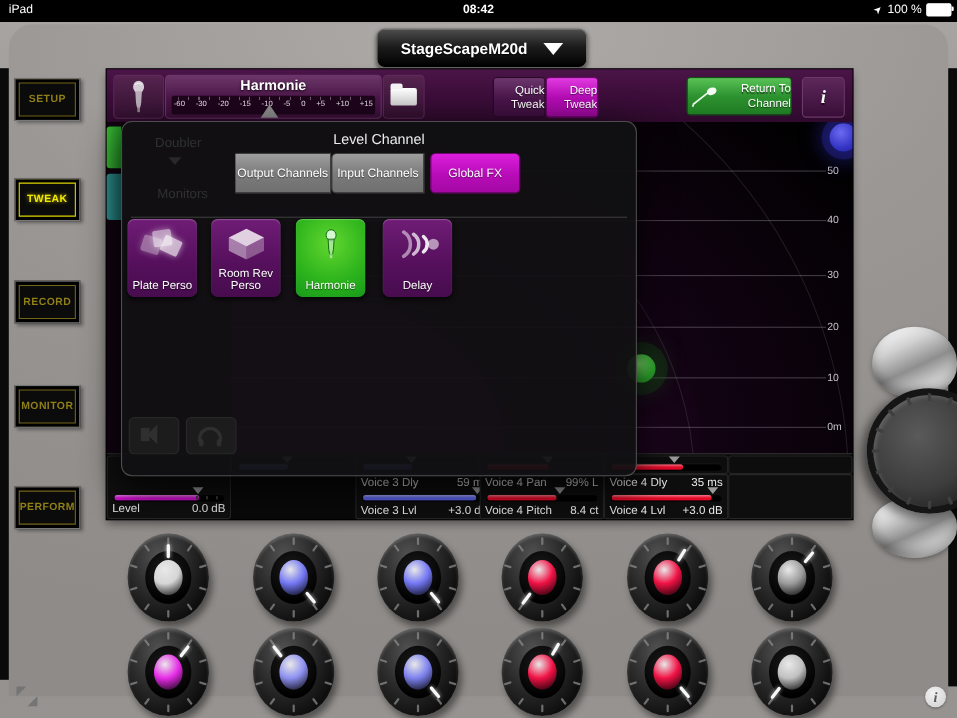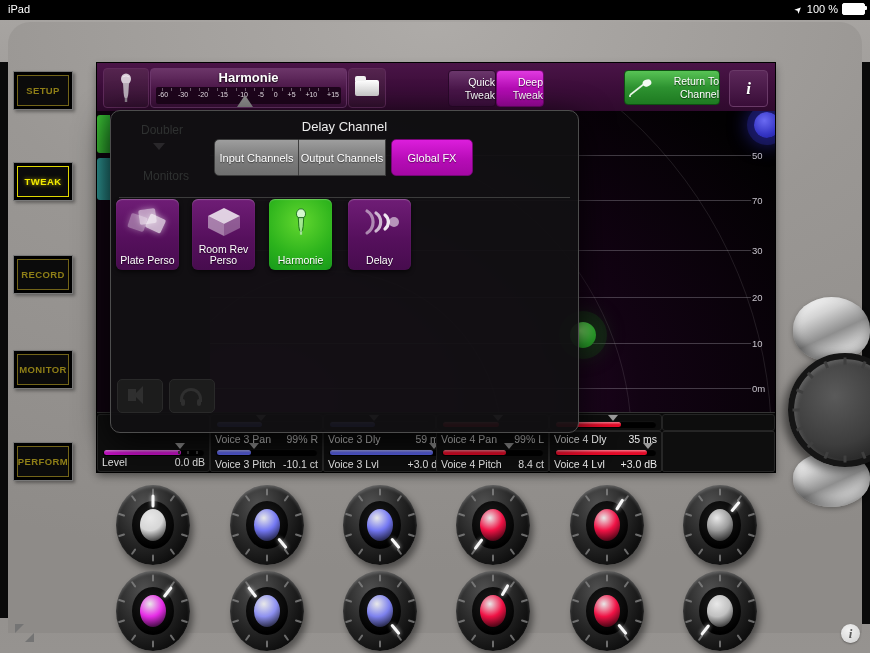--- a/index.html
+++ b/index.html
@@ -159,32 +159,37 @@
      font-family:"Liberation Serif",serif;font-style:italic;font-weight:bold;font-size:13px;
      display:flex;align-items:center;justify-content:center;box-shadow:0 1px 2px rgba(0,0,0,.35);}
 </style>
 </head>
 <body>
 
 <div id="screen">
 
   <div class="abs" id="statusbar">
     <span class="sb-left">iPad</span>
+    <span class="sb-time">08:42</span>
     <span class="sb-right">
       <span class="nav-arrow">➤</span>
       <span>100 %</span>
       <span class="battery"></span>
     </span>
   </div>
 
   <div class="abs" id="device"></div>
   <div class="abs" id="device-panel"></div>
   <div class="abs edge-strip" id="edge-left"></div>
   <div class="abs edge-strip" id="edge-right"></div>
 
+  <div class="abs" id="title-dd">
+    <span class="dd-label">StageScapeM20d</span>
+    <span class="dd-caret"></span>
+  </div>
 
   <div id="sidebar">
       <div class="abs side-btn" style="top: 71px;">SETUP</div>
       <div class="abs side-btn active" style="top: 162px;">TWEAK</div>
       <div class="abs side-btn" style="top: 255px;">RECORD</div>
       <div class="abs side-btn" style="top: 350px;">MONITOR</div>
       <div class="abs side-btn" style="top: 442px;">PERFORM</div>
     </div>
 
   <div class="abs" id="app">
@@ -239,21 +244,21 @@
         <div class="abs" id="frag-teal"></div>
       </div>
       <div class="abs" id="radar">
         <div class="arc" style="width:340px;height:340px;left:-50px;top:160px;"></div>
         <div class="arc" style="width:600px;height:600px;left:-180px;top:30px;"></div>
         <div class="arc" style="width:880px;height:880px;left:-320px;top:-110px;"></div>
         <div id="gridlines">
             <div class="gridline" style="top: 44px;"></div>
             <div class="gridlabel" style="top: 44px;">50</div>
             <div class="gridline" style="top: 89px;"></div>
-            <div class="gridlabel" style="top: 89px;">70</div>
+            <div class="gridlabel" style="top: 89px;">40</div>
             <div class="gridline" style="top: 139px;"></div>
             <div class="gridlabel" style="top: 139px;">30</div>
             <div class="gridline" style="top: 186px;"></div>
             <div class="gridlabel" style="top: 186px;">20</div>
             <div class="gridline" style="top: 232px;"></div>
             <div class="gridlabel" style="top: 232px;">10</div>
             <div class="gridline" style="top: 277px;"></div>
             <div class="gridlabel" style="top: 277px;">0m</div>
           </div>
         <div class="abs" id="marker-green"></div>
@@ -272,34 +277,20 @@
             <span>Level</span>
             <span>0.0 dB</span>
           </div>
         </div>
         <div class="cellA" style="left: 113px; width: 113px;">
           <div class="slider" style="top: 6px;">
             <div class="fill" style="width: 45%; background: linear-gradient(rgba(255, 255, 255, 0.45), rgb(90, 98, 232) 55%) rgb(90, 98, 232);"></div>
             <div class="ptr" style="left: 45%;"></div>
           </div>
         </div>
-        <div class="cellM" style="left: 113px; width: 113px;">
-          <div class="ptext" style="top: 1px;">
-            <span>Voice 3 Pan</span>
-            <span>99% R</span>
-          </div>
-          <div class="slider" style="top: 17px;">
-            <div class="fill" style="width: 34%; background: linear-gradient(rgba(255, 255, 255, 0.45), rgb(90, 98, 232) 55%) rgb(90, 98, 232);"></div>
-            <div class="ptr" style="left: 38%;"></div>
-          </div>
-          <div class="ptext" style="bottom: 1px;">
-            <span>Voice 3 Pitch</span>
-            <span>-10.1 ct</span>
-          </div>
-        </div>
         <div class="cellA" style="left: 226px; width: 113px;">
           <div class="slider" style="top: 6px;">
             <div class="fill" style="width: 45%; background: linear-gradient(rgba(255, 255, 255, 0.45), rgb(90, 98, 232) 55%) rgb(90, 98, 232);"></div>
             <div class="ptr" style="left: 45%;"></div>
           </div>
         </div>
         <div class="cellM" style="left: 226px; width: 126px;">
           <div class="ptext" style="top: 1px;">
             <span>Voice 3 Dly</span>
             <span>59 ms</span>
@@ -352,27 +343,27 @@
             <span>Voice 4 Lvl</span>
             <span>+3.0 dB</span>
           </div>
         </div>
         <div class="cellA" style="left: 565px; width: 113px;"></div>
         <div class="cellM" style="left: 565px; width: 113px;"></div>
       </div>
   </div>
 
   <div class="abs" id="modal">
-    <div id="modal-title">Delay Channel</div>
+    <div id="modal-title">Level Channel</div>
     <div class="ghost-label" style="left:30px;top:12px;">Doubler</div>
     <div class="ghost-caret" style="left:42px;top:32px;"></div>
     <div class="ghost-label" style="left:32px;top:58px;">Monitors</div>
     <div id="tabs">
+        <div class="tab mid">Output Channels</div>
         <div class="tab first">Input Channels</div>
-        <div class="tab mid">Output Channels</div>
         <div class="tab fx">Global FX</div>
       </div>
     <div id="modal-divider"></div>
     <div id="tiles">
         <div class="tile purple" style="left: 5px;">
           <div class="ticon">
             <div style="position: relative; width: 42px; height: 30px;">
               <div class="plate" style="left: 2px; top: 8px; transform: rotate(18deg); opacity: 0.5;"></div>
               <div class="plate" style="left: 12px; top: 2px; transform: rotate(-8deg); opacity: 0.75;"></div>
               <div class="plate" style="left: 20px; top: 9px; transform: rotate(25deg); opacity: 0.9;"></div>

